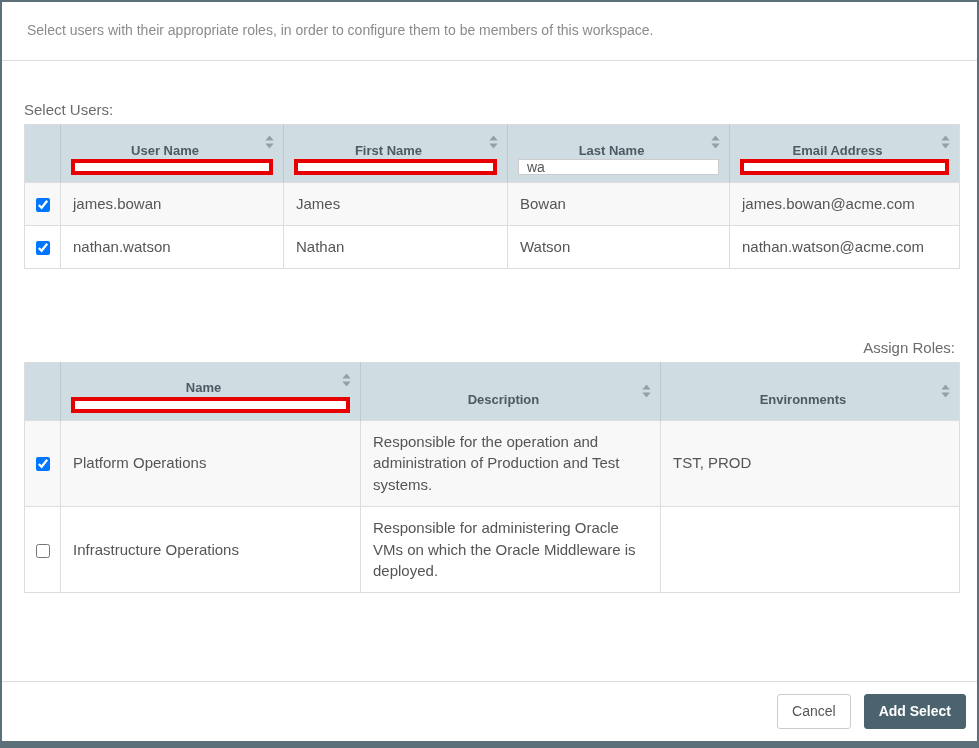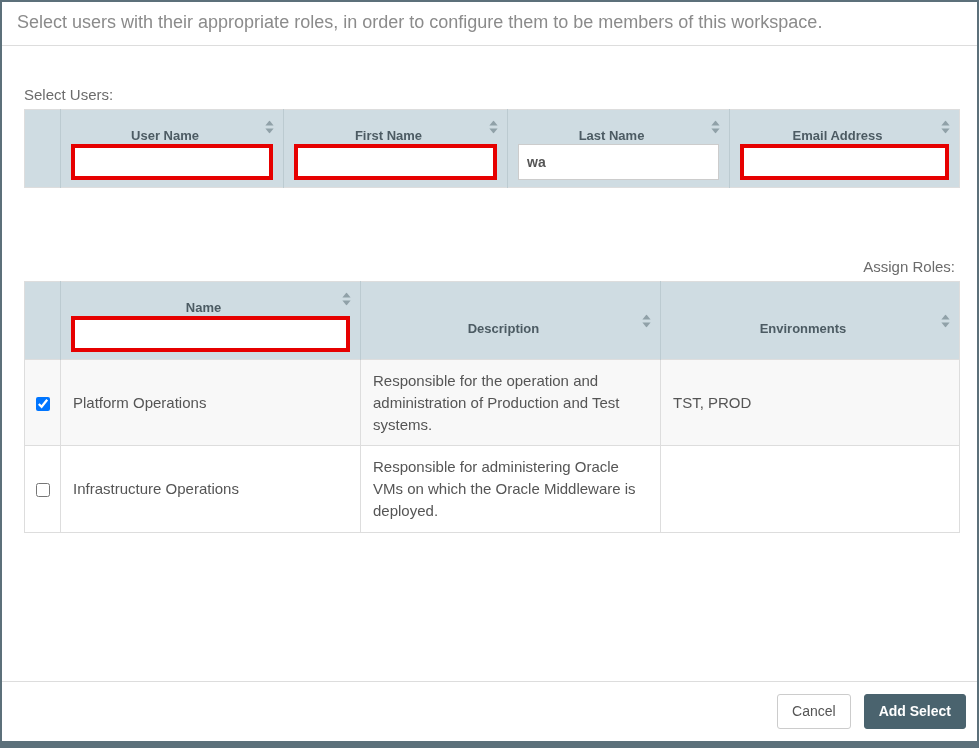--- a/index.html
+++ b/index.html
@@ -14,39 +14,39 @@
   body{font-family:"Liberation Sans","DejaVu Sans",sans-serif;color:#555;}
   .dialog{
     width:979px;height:748px;
     border:2px solid var(--dialog_border);
     border-bottom-width:7px;
     display:flex;flex-direction:column;
     background:#fff;overflow:hidden;
   }
   .dialog-header{padding:8px 13px 10px;border-bottom:1px solid #ddd;}
   .dialog-title{font-size:19px;color:#414141;margin:0 0 7px;font-weight:400;}
-  .dialog-subtitle{font-size:18px;color:#8b8b8b;margin:2px;}
+  .dialog-subtitle{font-size:14px;color:#8b8b8b;margin:12px;}
   .dialog-main{padding:40px 22px 0;flex:0 0 auto;}
   .section-label{font-size:15px;color:#6b6b6b;margin:0 0 6px;}
   .roles-label{margin-top:70px;text-align:right;}
   table.grid{width:935px;border-collapse:collapse;table-layout:fixed;border:1px solid #ddd;font-size:15px;}
   table.grid th{
     background:var(--header_bg);
     padding:0;vertical-align:middle;
     border-left:1px solid #bccbd1;
     font-weight:700;color:#4c5b63;font-size:13px;
   }
   table.grid th:first-child{border-left:none;}
   .hdr-top{position:relative;height:34px;display:flex;align-items:center;justify-content:center;padding:16px 24px 0 10px;}
   .hdr-top .sort{position:absolute;right:9px;top:50%;transform:translateY(-50%);display:inline-flex;cursor:pointer;}
   .hdr-filter{padding:0 10px 7px;}
   .hdr-filter input{
-    display:block;width:100%;height:36px;
+    display:block;width:100%;height:16px;
     border:1px solid #ccc;background:#fff;
-    font-family:inherit;font-size:14px;font-weight:700;color:#555;
+    font-family:inherit;font-size:14px;font-weight:400;color:#555;
     padding:2px 8px;outline:none;
   }
   .hdr-filter input.highlighted{border:4px solid var(--accent_red);}
   table.grid td{
     border-top:1px solid #ddd;border-left:1px solid #ddd;
     padding:10px 12px;color:#555;line-height:1.45;background:#fff;vertical-align:middle;
   }
   table.grid td:first-child{border-left:none;text-align:center;padding:10px 6px;}
   table.grid tr.stripe td{background:var(--row_stripe);}
   table.grid input[type=checkbox]{width:14px;height:14px;margin:0;vertical-align:middle;}
@@ -135,20 +135,34 @@
                   </svg>
                 </span>
             </div>
             <div class="hdr-filter">
               <input type="text" class="highlighted" style="">
             </div>
           </th>
         </tr>
       </thead>
       <tbody>
+        <tr class="users-row stripe">
+          <td><input type="checkbox" checked="" style=""></td>
+          <td>james.bowan</td>
+          <td>James</td>
+          <td>Bowan</td>
+          <td>james.bowan@acme.com</td>
+        </tr>
+        <tr class="users-row">
+          <td><input type="checkbox" checked="" style=""></td>
+          <td>nathan.watson</td>
+          <td>Nathan</td>
+          <td>Watson</td>
+          <td>nathan.watson@acme.com</td>
+        </tr>
       </tbody>
     </table>
 
     <p class="section-label roles-label">Assign Roles:</p>
 
     <table class="grid">
       <colgroup>
         <col style="width:36px">
           <col style="width:300px">
           <col style="width:300px">

